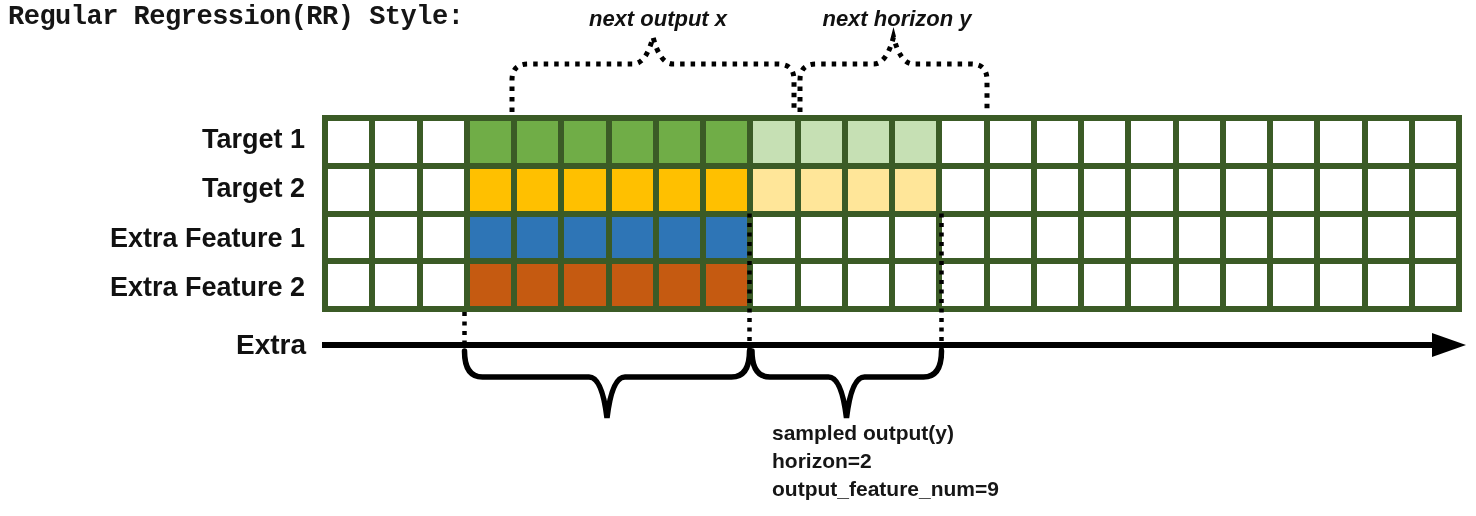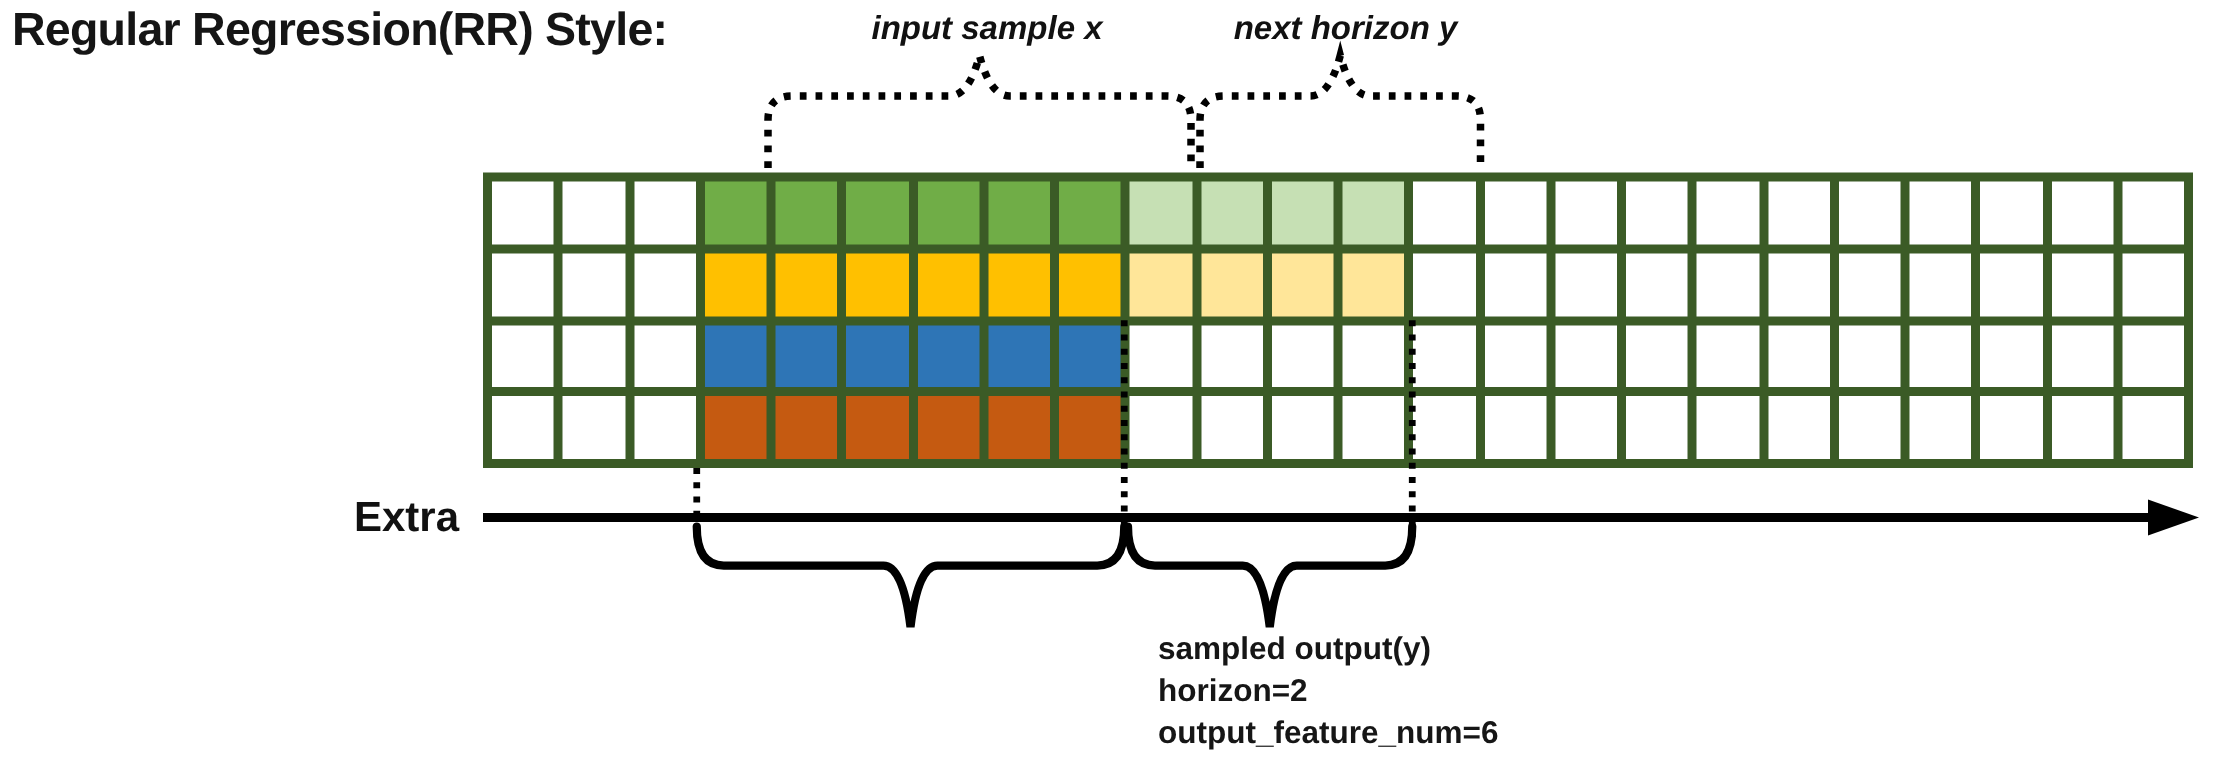--- a/index.html
+++ b/index.html
@@ -5,22 +5,22 @@
   html,body{margin:0;padding:0;background:#ffffff;}
   .canvas{
     position:relative;
     width:1476px;height:516px;
     background:#ffffff;
     font-family:"Liberation Sans", sans-serif;
     overflow:hidden;
   }
   .title{
     position:absolute;left:8px;top:2px;
-    font-size:31px;font-weight:bold;color:#151515;
-    letter-spacing:-0.5px;white-space:nowrap;
+    font-size:27px;font-weight:bold;color:#151515;
+    letter-spacing:-0.5px;white-space:nowrap;font-family:Liberation Mono, monospace;
   }
   .next-label{
     position:absolute;top:6px;transform:translateX(-50%);
     font-size:22px;font-style:italic;font-weight:600;color:#111;
     white-space:nowrap;
   }
   .next-x{left:658px;}
   .next-y{left:897px;}
   .row-labels{
     position:absolute;left:0px;top:115px;width:312px;height:197px;
@@ -57,23 +57,29 @@
   .ann-input{left:514px;}
   .ann-output{left:772px;}
 </style>
 </head>
 <body>
 
 <div class="canvas">
 
   <div class="title">Regular Regression(RR) Style:</div>
 
-  <div class="next-label next-x">input sample x</div>
+  <div class="next-label next-x">next output x</div>
   <div class="next-label next-y">next horizon y</div>
 
+  <div class="row-labels" id="rowLabels">
+      <div class="row-label">Target 1</div>
+      <div class="row-label">Target 2</div>
+      <div class="row-label">Extra Feature 1</div>
+      <div class="row-label">Extra Feature 2</div>
+    </div>
 
   <div class="grid" id="grid" style="background: rgb(59, 91, 38);">
       <div class="cell" style="background: rgb(255, 255, 255);"></div>
       <div class="cell" style="background: rgb(255, 255, 255);"></div>
       <div class="cell" style="background: rgb(255, 255, 255);"></div>
       <div class="cell" style="background: rgb(112, 173, 71);"></div>
       <div class="cell" style="background: rgb(112, 173, 71);"></div>
       <div class="cell" style="background: rgb(112, 173, 71);"></div>
       <div class="cell" style="background: rgb(112, 173, 71);"></div>
       <div class="cell" style="background: rgb(112, 173, 71);"></div>
@@ -177,16 +183,16 @@
     <polygon id="axisHead" fill="#000" points="1432,333 1466,345 1432,357"></polygon>
     <path id="braceInput" class="solidBrace" d="M 464.5 351 Q 464.5 377 482.5 377 L 589 377 Q 602 377 607 418 Q 612 377 625 377 L 731.5 377 Q 749.5 377 749.5 351"></path>
     <path id="braceOutput" class="solidBrace" d="M 752 351 Q 752 377 770 377 L 828.5 377 Q 841.5 377 846.5 418 Q 851.5 377 864.5 377 L 923.5 377 Q 941.5 377 941.5 351"></path>
   </svg>
 
   <div class="time-label">Extra</div>
 
   <div class="ann ann-output" id="annOutput">
       <div>sampled output(y)</div>
       <div>horizon=2</div>
-      <div>output_feature_num=6</div>
+      <div>output_feature_num=9</div>
     </div>
 
 </div>
 
 </body></html>

